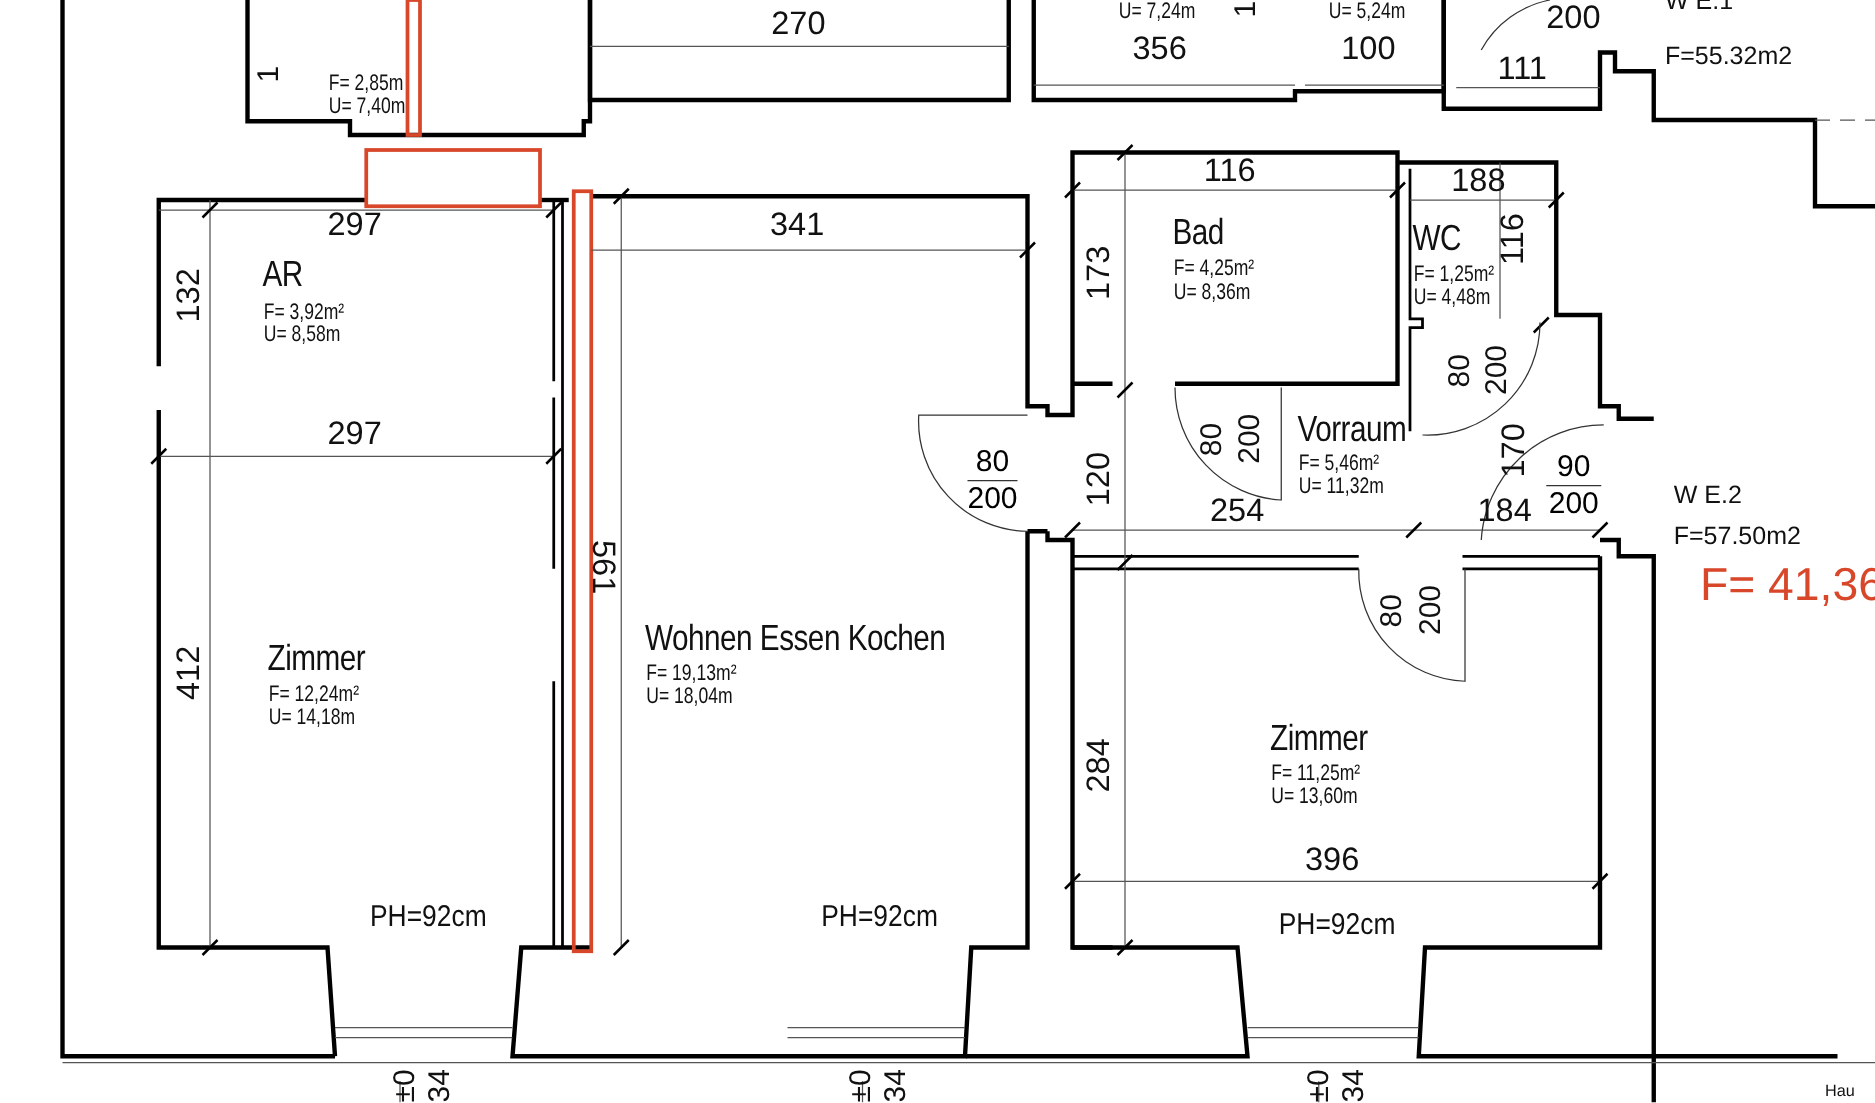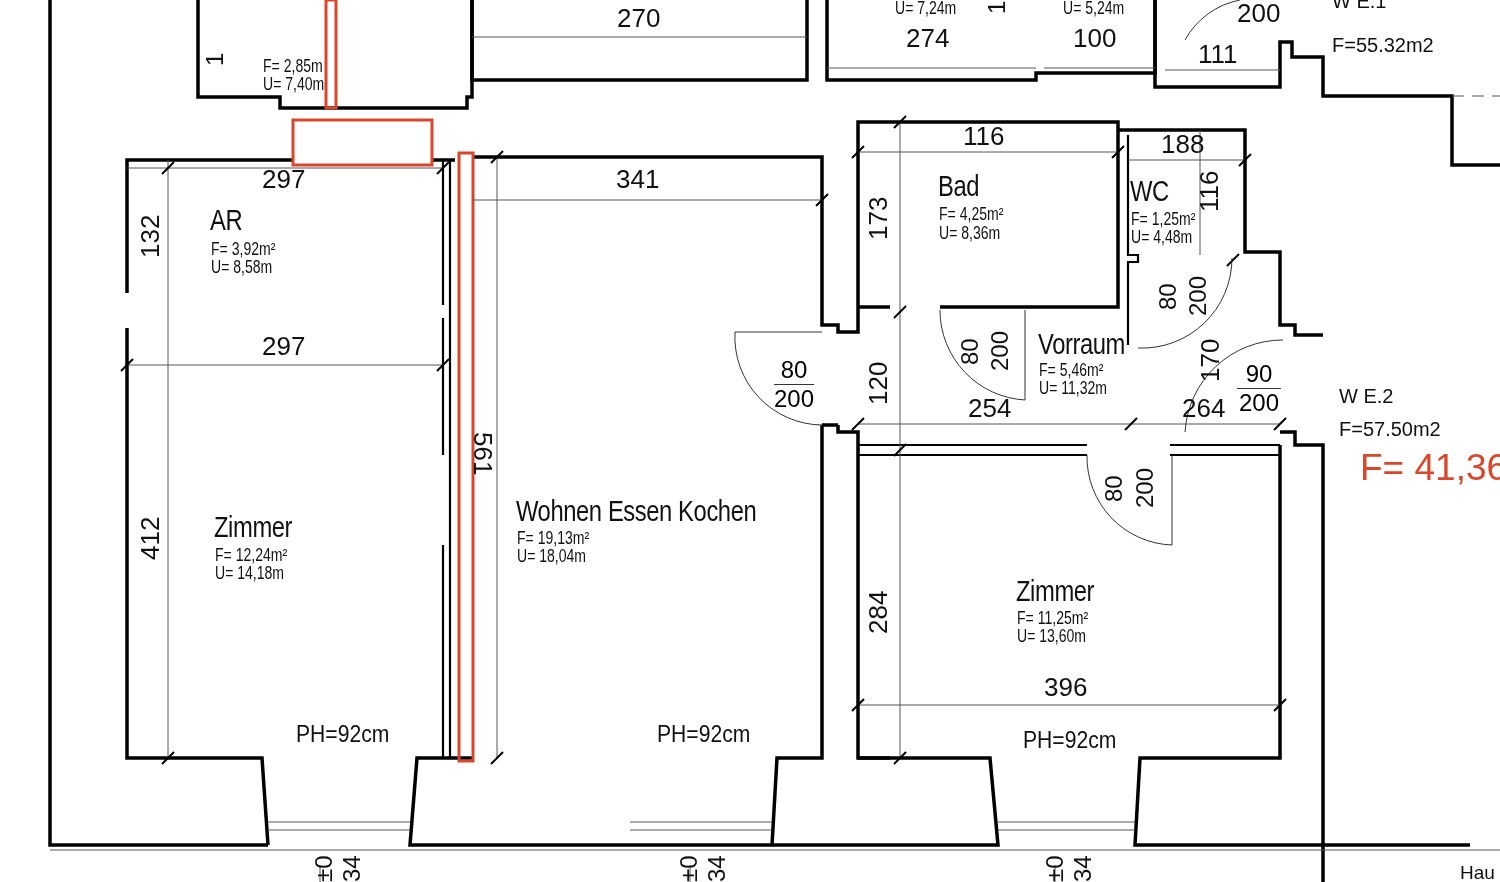--- a/index.html
+++ b/index.html
@@ -128,34 +128,34 @@
 <div class="lbl room" style="left:1016px;top:577px;">Zimmer</div>
 <div class="lbl meta" style="left:1017px;top:610px;">F= 11,25m²</div>
 <div class="lbl meta" style="left:1017px;top:628px;">U= 13,60m</div>
 <div class="lbl ph" style="left:1023px;top:728px;">PH=92cm</div>
 
 <div class="lbl we" style="left:1332px;top:-9px;">W E.1</div>
 <div class="lbl we" style="left:1332px;top:11px;margin-top:24px;">F=55.32m2</div>
 <div class="lbl we" style="left:1339px;top:386px;">W E.2</div>
 <div class="lbl we" style="left:1339px;top:407px;margin-top:12px;">F=57.50m2</div>
 <div class="lbl total" style="left:1360px;top:449px;">F= 41,36</div>
-<div class="lbl we" style="left:1460px;top:862px;font-size:19px;">Hau</div>
+<div class="lbl we" style="left:1460px;top:862px;font-size:13px;">Hau</div>
 
 <div class="lbl dim" style="left:617px;top:5px;">270</div>
-<div class="lbl dim" style="left:906px;top:25px;">274</div>
+<div class="lbl dim" style="left:906px;top:25px;">356</div>
 <div class="lbl dim" style="left:1073px;top:25px;">100</div>
 <div class="lbl dim" style="left:1237px;top:0px;">200</div>
 <div class="lbl dim" style="left:1198px;top:41px;">111</div>
 <div class="lbl dim" style="left:262px;top:166px;">297</div>
 <div class="lbl dim" style="left:262px;top:333px;">297</div>
 <div class="lbl dim" style="left:616px;top:166px;">341</div>
 <div class="lbl dim" style="left:963px;top:123px;">116</div>
 <div class="lbl dim" style="left:1161px;top:131px;">188</div>
 <div class="lbl dim" style="left:968px;top:395px;">254</div>
-<div class="lbl dim" style="left:1182px;top:395px;">264</div>
+<div class="lbl dim" style="left:1182px;top:395px;">184</div>
 <div class="lbl dim" style="left:1044px;top:674px;">396</div>
 
 <div class="lbl dim v" style="left:137px;top:258px;">132</div>
 <div class="lbl dim v" style="left:137px;top:560px;">412</div>
 <div class="lbl dim v180" style="left:496px;top:432px;">561</div>
 <div class="lbl dim v" style="left:865px;top:240px;">173</div>
 <div class="lbl dim v" style="left:1196px;top:212px;">116</div>
 <div class="lbl dim v" style="left:865px;top:405px;">120</div>
 <div class="lbl dim v" style="left:1197px;top:382px;">170</div>
 <div class="lbl dim v" style="left:865px;top:634px;">284</div>

